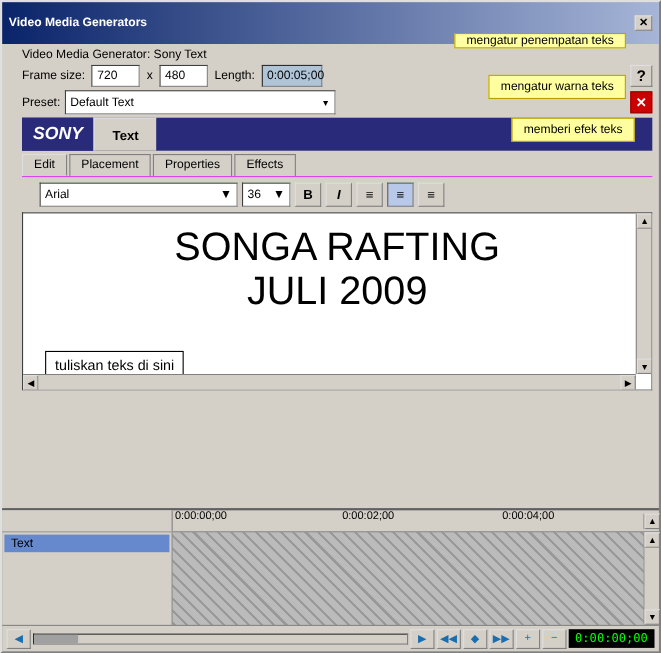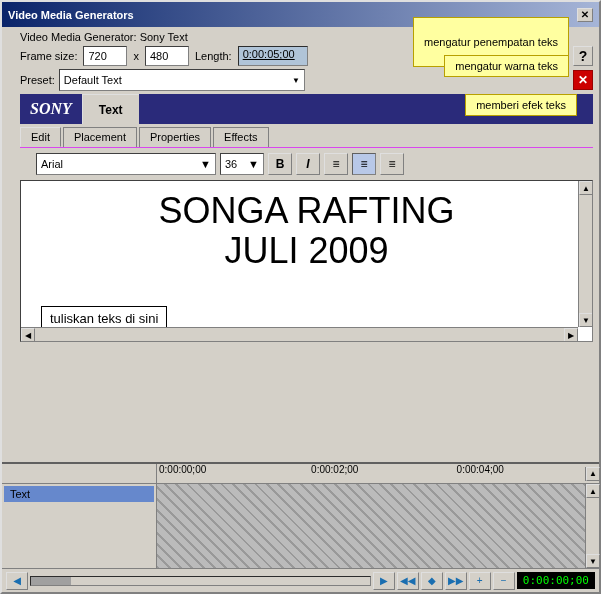--- a/index.html
+++ b/index.html
@@ -25,21 +25,21 @@
 
     .title-bar {
       background: linear-gradient(to right, #0a246a, #a6b5d7);
       color: white;
       font-size: 11px;
       font-weight: bold;
       padding: 3px 6px;
       display: flex;
       align-items: center;
       justify-content: space-between;
-      height: 25px;
+      height: 38px;
     }
 
     .title-bar-close {
       width: 16px;
       height: 14px;
       background: #d4d0c8;
       border: 1px solid #808080;
       border-top: 1px solid #dfdfdf;
       border-left: 1px solid #dfdfdf;
       display: flex;
@@ -90,28 +90,28 @@
       padding: 1px 4px;
       display: flex;
       align-items: center;
     }
 
     .frame-size-input {
       width: 44px;
     }
 
     .length-value {
-      width: 70px;
+      width: 55px;
       background: #b0c4d8;
       border: 1px inset #808080;
       font-size: 11px;
       padding: 1px 4px;
       height: 20px;
       display: flex;
-      text-decoration: underline;
+      align-items: center;
     }
 
     .question-btn {
       width: 20px;
       height: 20px;
       background: #d4d0c8;
       border: 1px solid #808080;
       border-top: 1px solid #dfdfdf;
       border-left: 1px solid #dfdfdf;
       display: flex;
@@ -169,21 +169,21 @@
 
     .sony-logo {
       background: #2a2a7a;
       color: white;
       font-size: 16px;
       font-weight: bold;
       font-style: italic;
       padding: 0 10px;
       display: flex;
       align-items: center;
-      font-family: Liberation Serif, serif;
+      font-family: Liberation Sans, sans-serif;
     }
 
     .sony-text-tab {
       background: #d4d0c8;
       color: #000;
       font-size: 12px;
       font-weight: bold;
       padding: 0 16px;
       display: flex;
       align-items: center;
@@ -497,21 +497,21 @@
 
     <div class="preset-row">
       <span class="label">Preset:</span>
       <div class="preset-dropdown">
         <span>Default Text</span>
         <span class="preset-dropdown-arrow">▼</span>
       </div>
 
       <div style="position:relative; flex:0 0 260px; height:22px;">
 
-        <div style="position:absolute; top:-52px; right:0; background:#ffffa0; border:1px solid #b8a000; padding:18px 10px; font-size:11px; white-space:nowrap; z-index:20;">
+        <div style="position:absolute; top:-52px; right:0; background:#ffffa0; border:1px solid #b8a000; padding:0 10px; font-size:11px; white-space:nowrap; z-index:20;">
           <span>mengatur penempatan teks</span>
         </div>
 
         <div style="position:absolute; top:-14px; right:0; background:#ffffa0; border:1px solid #b8a000; padding:4px 10px; font-size:11px; white-space:nowrap; z-index:20;">
           <span>mengatur warna teks</span>
         </div>
       </div>
 
       <div class="close-red">✕</div>
     </div>

